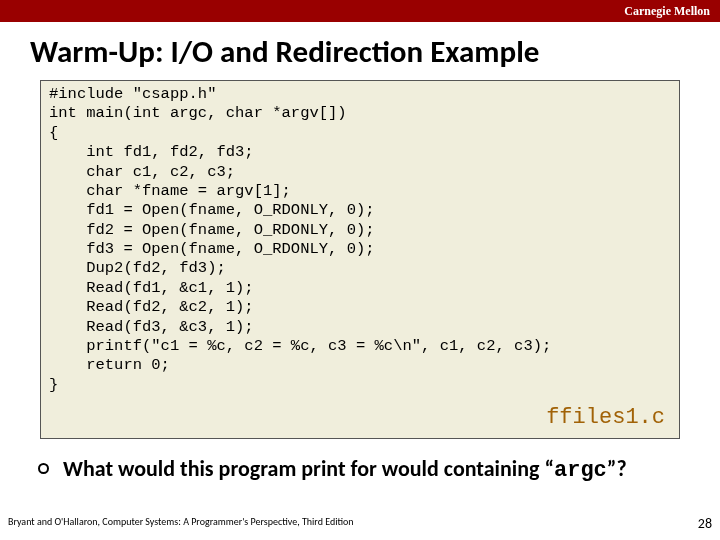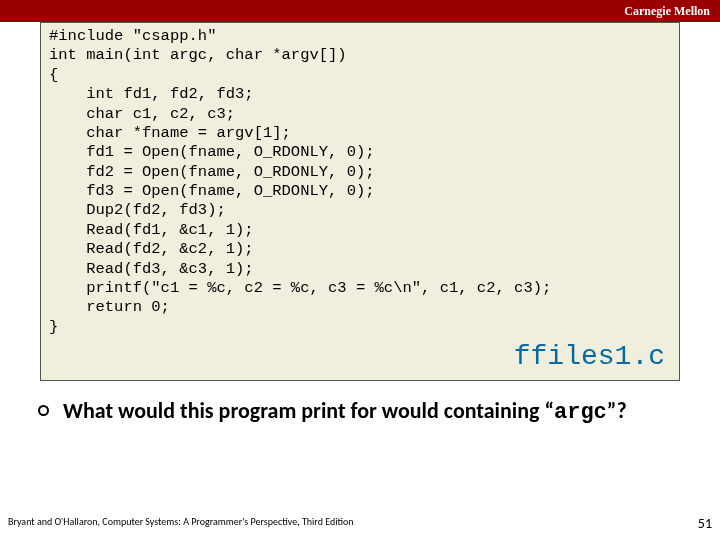--- a/index.html
+++ b/index.html
@@ -2,38 +2,39 @@
 <html><head>
 <meta charset="utf-8">
 <style>
   * { margin: 0; padding: 0; box-sizing: border-box; }
   html, body { width: 720px; height: 540px; font-family: Calibri, Arial, sans-serif; background: #fff; }
   .slide { width: 720px; height: 540px; position: relative; background: #fff; }
   .topbar { height: 22px; background: #990000; display: flex; justify-content: flex-end; align-items: center; padding-right: 10px; }
   .topbar-text { color: #fff; font-size: 12px; font-weight: bold; font-family: "Times New Roman", serif; }
   .title { font-size: 31px; font-weight: bold; color: #000; padding: 10px 0 10px 30px; }
   .codebox { margin: 0 40px 0 40px; background: #f0eedc; border: 1.5px solid #555; padding: 4px 8px 4px 8px; font-family: "Courier New", monospace; font-size: 15.5px; line-height: 1.25; position: relative; white-space: pre; color: #000; }
-  .filelabel { position: absolute; right: 14px; bottom: 6px; font-family: "Courier New", monospace; font-size: 28px; color: #0369a1; }
+  .filelabel { position: absolute; right: 14px; bottom: 6px; font-family: "Courier New", monospace; font-size: 22px; color: #a16207; }
   .question-row { display: flex; align-items: center; padding: 16px 0 0 38px; }
   .bullet { width: 11px; height: 11px; border: 2px solid #000; border-radius: 50%; margin-right: 14px; flex-shrink: 0; }
   .question { font-size: 22px; font-weight: bold; color: #000; }
   .question .mono { font-family: "Courier New", monospace; font-weight: bold; }
   .footer { position: absolute; bottom: 8px; left: 8px; right: 8px; display: flex; justify-content: space-between; }
   .footer-left { font-size: 10px; color: #000; }
   .footer-right { font-size: 14px; color: #000; }
 </style>
 </head>
 <body>
 
 <div class="slide">
 
   <div class="topbar">
     <span class="topbar-text">Carnegie Mellon</span>
   </div>
 
+  <div class="title">Warm-Up: I/O and Redirection Example</div>
 
   <div class="codebox"><span>#include "csapp.h"
 int main(int argc, char *argv[])
 {
     int fd1, fd2, fd3;
     char c1, c2, c3;
     char *fname = argv[1];
     fd1 = Open(fname, O_RDONLY, 0);
     fd2 = Open(fname, O_RDONLY, 0);
     fd3 = Open(fname, O_RDONLY, 0);
@@ -49,16 +50,16 @@
 
   <div class="question-row">
     <span class="bullet"></span>
     <span class="question">
       <span>What would this program print for would containing “</span><span class="mono">argc</span><span>”?</span>
     </span>
   </div>
 
   <div class="footer">
     <span class="footer-left">Bryant and O'Hallaron, Computer Systems: A Programmer's Perspective, Third Edition</span>
-    <span class="footer-right">51</span>
+    <span class="footer-right">28</span>
   </div>
 
 </div>
 
 </body></html>

